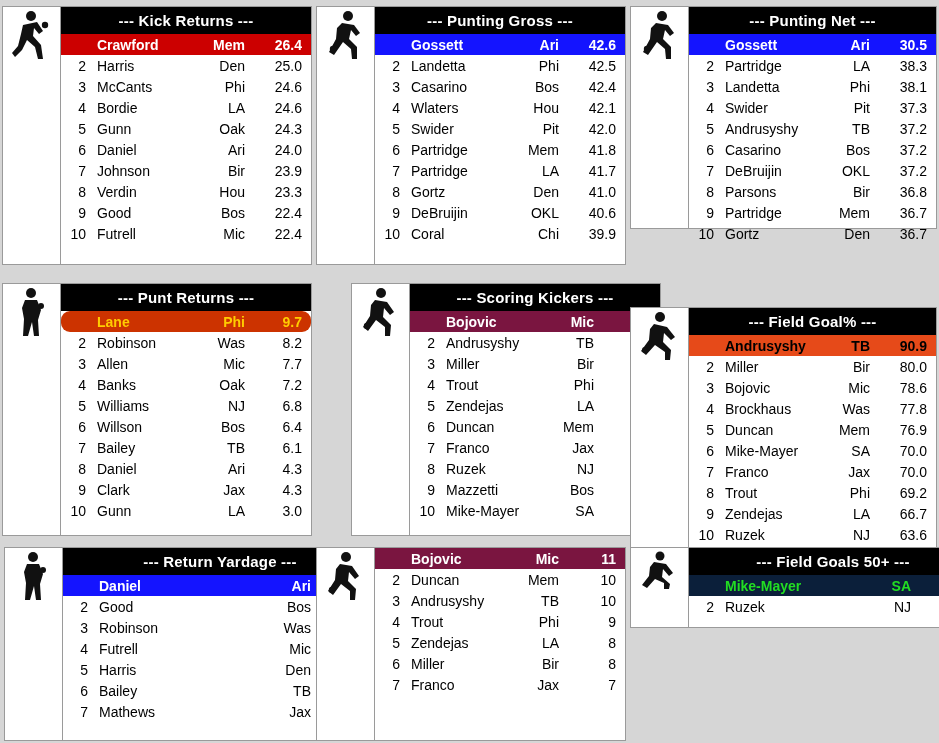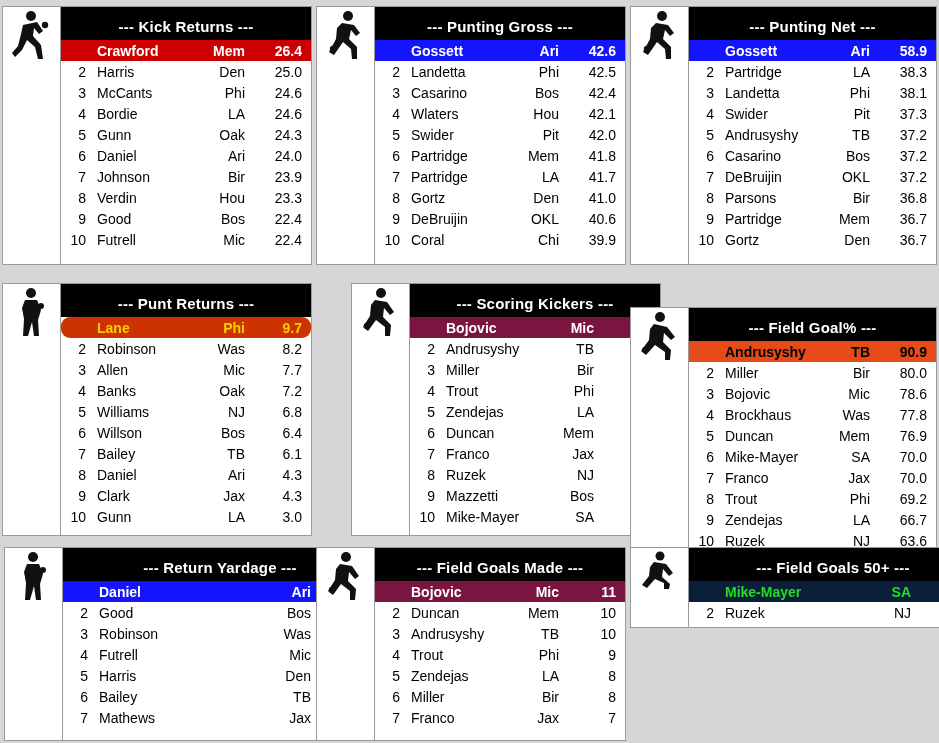--- a/index.html
+++ b/index.html
@@ -39,21 +39,21 @@
     display: flex;
     flex-direction: column;
     min-width: 0;
   }
   .panel-title {
     background: #000000;
     color: #ffffff;
     font-weight: bold;
     font-size: 15px;
     text-align: center;
-    padding: 11px 0 5px 0;
+    padding: 5px 0 5px 0;
     letter-spacing: 0.2px;
   }
   .rows { display: flex; flex-direction: column; justify-content: space-between; }
   .row {
     display: flex;
     align-items: center;
     font-size: 14px;
     color: #000000;
     padding: 1px 0;
     height: 21px;
@@ -241,38 +241,38 @@
           </div>
           <div class="row">
             <div class="c-rank">10</div>
             <div class="c-name">Coral</div>
             <div class="c-team">Chi</div>
             <div class="c-val">39.9</div>
           </div>
         </div>
       </div>
     </div>
-    <div class="panel" style="left: 630px; top: 6px; width: 307px; height: 259px;">
+    <div class="panel" style="left: 630px; top: 6px; width: 307px; height: 223px;">
       <div class="icon-box">
         <svg width="44" height="56" viewBox="0 0 44 56">
           <g fill="#111">
             <circle cx="24" cy="7" r="5"></circle>
             <path d="M18 14 L30 16 L36 24 L32 27 L27 21 L25 30 L33 38 L33 50 L28 50 L27 40 L19 33 L10 46 L5 43 L12 30 L13 19 Z"></path>
             <circle cx="9" cy="40" r="3.2"></circle>
           </g>
         </svg>
       </div>
       <div class="panel-body">
         <div class="panel-title">--- Punting Net ---</div>
         <div class="rows">
           <div class="row leader" style="background: rgb(20, 20, 255); color: rgb(255, 255, 255);">
             <div class="c-rank"></div>
             <div class="c-name">Gossett</div>
             <div class="c-team">Ari</div>
-            <div class="c-val">58.9</div>
+            <div class="c-val">30.5</div>
           </div>
           <div class="row">
             <div class="c-rank">2</div>
             <div class="c-name">Partridge</div>
             <div class="c-team">LA</div>
             <div class="c-val">38.3</div>
           </div>
           <div class="row">
             <div class="c-rank">3</div>
             <div class="c-name">Landetta</div>
@@ -614,21 +614,20 @@
       <div class="icon-box">
         <svg width="44" height="56" viewBox="0 0 44 56">
           <g fill="#111">
             <circle cx="22" cy="7" r="5"></circle>
             <path d="M16 14 L28 16 L35 26 L31 29 L25 22 L24 31 L32 39 L31 50 L26 50 L26 41 L17 34 L9 45 L4 41 L11 30 L12 19 Z"></path>
             <circle cx="8" cy="40" r="3.2"></circle>
           </g>
         </svg>
       </div>
       <div class="panel-body">
-        <div class="panel-title">--- Field Goals Made ---</div>
         <div class="rows">
           <div class="row leader" style="background: rgb(122, 21, 64); color: rgb(255, 255, 255);">
             <div class="c-rank"></div>
             <div class="c-name">Bojovic</div>
             <div class="c-team">Mic</div>
             <div class="c-val">11</div>
           </div>
           <div class="row">
             <div class="c-rank">2</div>
             <div class="c-name">Duncan</div>

